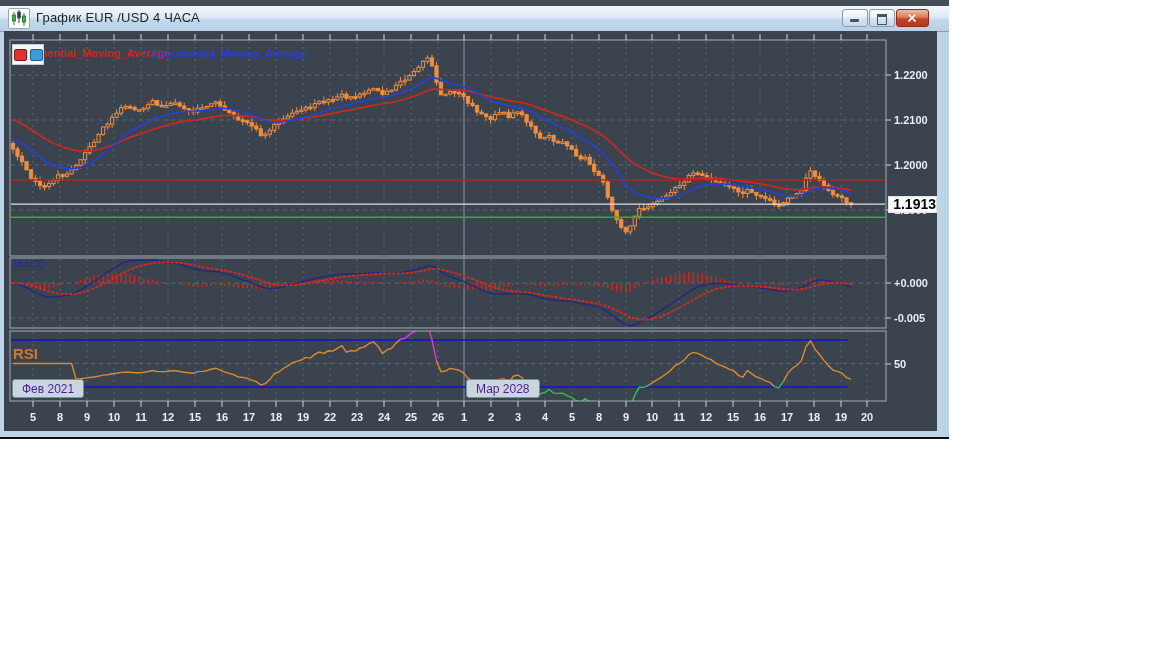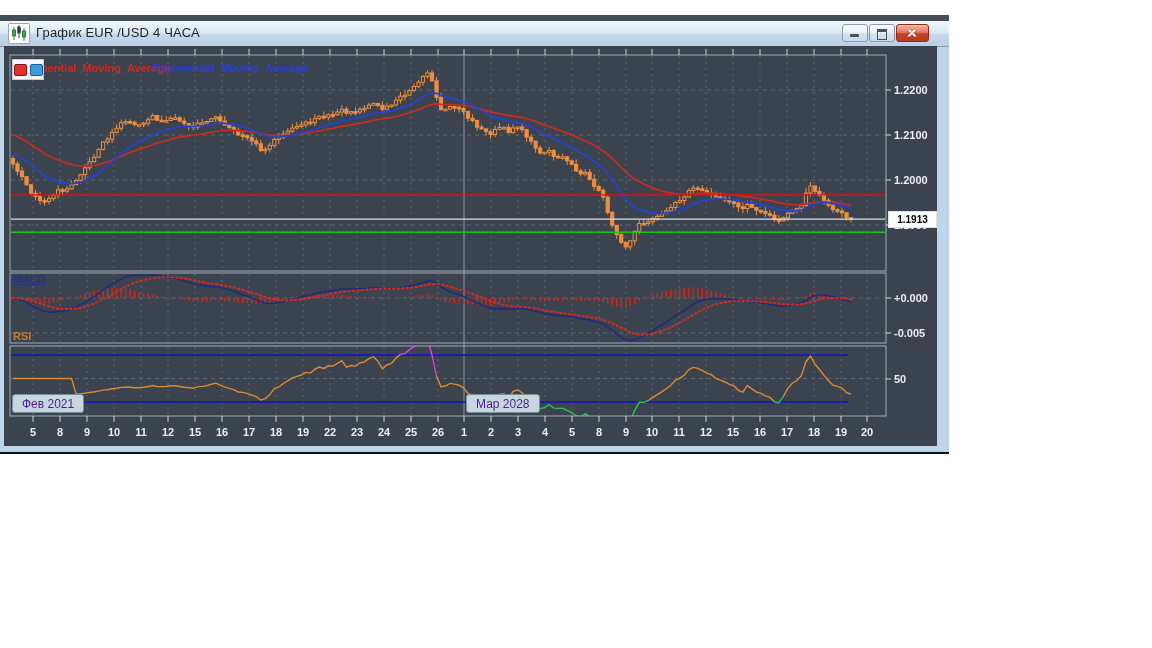--- a/index.html
+++ b/index.html
@@ -1,16 +1,16 @@
 <!DOCTYPE html>
 <html><head>
 <meta charset="utf-8">
 <style>
   html,body{margin:0;padding:0;background:#ffffff;font-family:"Liberation Sans",sans-serif;}
-  .stage{position:relative;width:1152px;height:528px;background:#ffffff;overflow:hidden;margin-top:15px;}
+  .stage{position:relative;width:1152px;height:528px;background:#ffffff;overflow:hidden;}
   .window{position:absolute;left:0;top:0;width:949px;height:439px;background:#bed4e9;}
   .win-top{position:absolute;left:0;top:0;width:949px;height:6px;background:#454d57;}
   .titlebar{position:absolute;left:0;top:6px;width:949px;height:25px;
     background:linear-gradient(#f2f8fd 0%,#dce9f5 45%,#c3d8ec 55%,#b8cfe6 100%);
     border-bottom:1px solid #8e9aa6;}
   .app-icon{position:absolute;left:8px;top:2px;width:20px;height:19px;background:#ffffff;
     border:1px solid #9aa6b2;border-radius:2px;}
   .win-title{position:absolute;left:36px;top:4px;font-size:13px;color:#1c2126;letter-spacing:.2px;}
   .win-btn{position:absolute;top:3px;height:16px;border:1px solid #8a9aab;border-radius:3px;
     background:linear-gradient(#fdfefe,#e9f1f9 45%,#d4e2f0 55%,#c9daeb);}
@@ -29,26 +29,26 @@
   svg.chart{position:absolute;left:0;top:0;}
   .ovl{position:absolute;white-space:nowrap;}
   .legend-red{left:10px;top:16px;font-size:11px;font-weight:bold;color:#d02a20;z-index:1;}
   .legend-blue{left:148px;top:16px;font-size:11px;font-weight:bold;color:#2a3fd8;z-index:1;}
   .legend-box{left:8px;top:13px;width:30px;height:19px;background:#f5f7f9;border:1px solid #c9ced3;z-index:2;
     display:flex;align-items:center;justify-content:center;gap:3px;}
   .sq{width:11px;height:10px;border-radius:2px;display:inline-block;}
   .sq-red{background:#e03030;border:1px solid #8a1410;}
   .sq-blue{background:#3d9bdb;border:1px solid #1c5c9c;}
   .macd-label{left:9px;top:227px;font-size:11px;font-weight:bold;color:#2b3185;z-index:1;text-decoration:underline;}
-  .rsi-label{left:9px;top:284px;font-size:11px;font-weight:bold;color:#d0782a;z-index:1;}
+  .rsi-label{left:9px;top:314px;font-size:15px;font-weight:bold;color:#d0782a;z-index:1;}
   .month-tag{top:348px;height:16px;padding:1px 9px 0 9px;background:#c9d6df;border:1px solid #78909c;
     border-radius:3px;font-size:12px;color:#4c1d95;z-index:3;line-height:16px;}
   .month-feb{left:8px;} .month-mar{left:462px;}
   .price-tag{left:884px;top:165px;width:47px;height:15px;background:#ffffff;border:1px solid #e2e2e2;
-    font-size:10px;font-weight:bold;color:#000;text-align:center;line-height:15px;z-index:3;}
+    font-size:14px;font-weight:bold;color:#000;text-align:right;line-height:15px;z-index:3;}
 </style>
 </head>
 <body>
 
 <div class="stage">
   <div class="window">
     <div class="win-top"></div>
 
     <div class="titlebar">
       <div class="app-icon">

